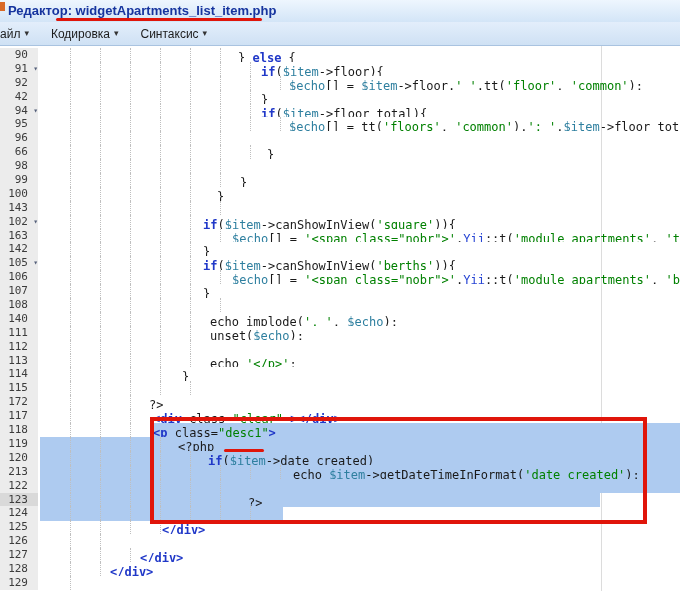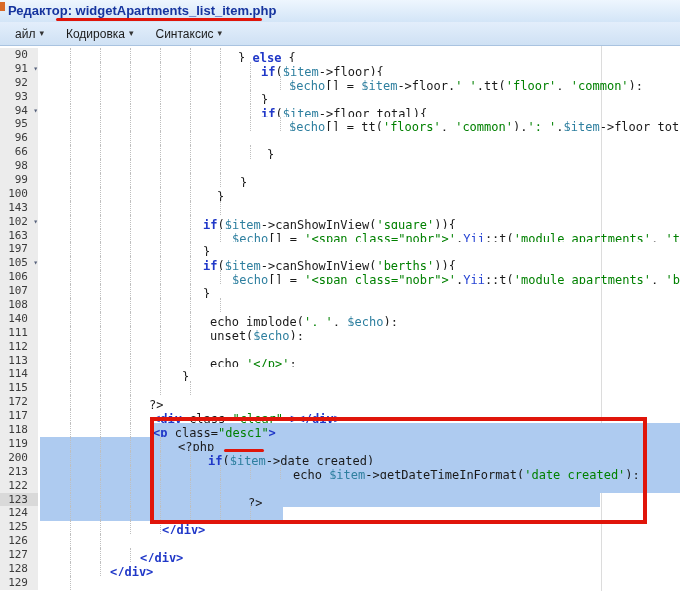--- a/index.html
+++ b/index.html
@@ -19,21 +19,21 @@
   .title-underline{ position:absolute; height:3px; background:#e0150a; border-radius:2px; }
 
   
   .menubar{
     position:absolute; left:0; top:22px; width:680px; height:24px;
     background:linear-gradient(#e3eefb,#cfe1f4);
     border-bottom:1px solid #a9c3e0;
     display:flex; align-items:center;
   }
   .menu-item{ display:flex; align-items:center; font-size:12px; color:#1c1c1c; cursor:default; padding:2px 4px; }
-  .menu-item:first-child{ padding-left:15px; margin-left:0; }
+  .menu-item:first-child{ padding-left:0; margin-left:0; }
   .menu-item + .menu-item{ margin-left:14px; }
   .chev{ font-size:9px; color:#333; margin-left:4px; line-height:1; }
 
   
   .editor{
     position:absolute; left:0; top:46px; width:680px; height:545px;
     background:#fff; overflow:hidden;
   }
   .margin-line{ position:absolute; left:601px; top:0; bottom:0; width:1px; background:#dcdcdc; z-index:0; }
   .sel{ position:absolute; background:#aecbf0; z-index:1; }
@@ -104,21 +104,21 @@
       </div>
       <div class="row">
         <div class="gut">91<span class="fold">▾</span></div>
         <div class="code"><span class="guide" style="left: 32px;"></span><span class="guide" style="left: 62px;"></span><span class="guide" style="left: 92px;"></span><span class="guide" style="left: 122px;"></span><span class="guide" style="left: 152px;"></span><span class="guide" style="left: 182px;"></span><span class="guide" style="left: 212px;"></span><span class="txt" style="margin-left: 223px;"><span class="k">if</span><span class="d">(</span><span class="v">$item</span><span class="d">-&gt;floor){</span></span></div>
       </div>
       <div class="row">
         <div class="gut">92</div>
         <div class="code"><span class="guide" style="left: 32px;"></span><span class="guide" style="left: 62px;"></span><span class="guide" style="left: 92px;"></span><span class="guide" style="left: 122px;"></span><span class="guide" style="left: 152px;"></span><span class="guide" style="left: 182px;"></span><span class="guide" style="left: 212px;"></span><span class="guide" style="left: 242px;"></span><span class="txt" style="margin-left: 251px;"><span class="v">$echo</span><span class="d">[] = </span><span class="v">$item</span><span class="d">-&gt;floor.</span><span class="s">' '</span><span class="d">.tt(</span><span class="s">'floor'</span><span class="d">, </span><span class="s">'common'</span><span class="d">);</span></span></div>
       </div>
       <div class="row">
-        <div class="gut">93</div>
+        <div class="gut">42</div>
         <div class="code"><span class="guide" style="left: 32px;"></span><span class="guide" style="left: 62px;"></span><span class="guide" style="left: 92px;"></span><span class="guide" style="left: 122px;"></span><span class="guide" style="left: 152px;"></span><span class="guide" style="left: 182px;"></span><span class="guide" style="left: 212px;"></span><span class="txt" style="margin-left: 223px;"><span class="d">}</span></span></div>
       </div>
       <div class="row">
         <div class="gut">94<span class="fold">▾</span></div>
         <div class="code"><span class="guide" style="left: 32px;"></span><span class="guide" style="left: 62px;"></span><span class="guide" style="left: 92px;"></span><span class="guide" style="left: 122px;"></span><span class="guide" style="left: 152px;"></span><span class="guide" style="left: 182px;"></span><span class="guide" style="left: 212px;"></span><span class="txt" style="margin-left: 223px;"><span class="k">if</span><span class="d">(</span><span class="v">$item</span><span class="d">-&gt;floor_total){</span></span></div>
       </div>
       <div class="row">
         <div class="gut">95</div>
         <div class="code"><span class="guide" style="left: 32px;"></span><span class="guide" style="left: 62px;"></span><span class="guide" style="left: 92px;"></span><span class="guide" style="left: 122px;"></span><span class="guide" style="left: 152px;"></span><span class="guide" style="left: 182px;"></span><span class="guide" style="left: 212px;"></span><span class="guide" style="left: 242px;"></span><span class="txt" style="margin-left: 251px;"><span class="v">$echo</span><span class="d">[] = tt(</span><span class="s">'floors'</span><span class="d">, </span><span class="s">'common'</span><span class="d">).</span><span class="s">': '</span><span class="d">.</span><span class="v">$item</span><span class="d">-&gt;floor_tota</span></span></div>
       </div>
@@ -169,21 +169,21 @@
       </div>
       <div class="row">
         <div class="gut">102<span class="fold">▾</span></div>
         <div class="code"><span class="guide" style="left: 32px;"></span><span class="guide" style="left: 62px;"></span><span class="guide" style="left: 92px;"></span><span class="guide" style="left: 122px;"></span><span class="guide" style="left: 152px;"></span><span class="txt" style="margin-left: 165px;"><span class="k">if</span><span class="d">(</span><span class="v">$item</span><span class="d">-&gt;canShowInView(</span><span class="s">'square'</span><span class="d">)){</span></span></div>
       </div>
       <div class="row">
         <div class="gut">163</div>
         <div class="code"><span class="guide" style="left: 32px;"></span><span class="guide" style="left: 62px;"></span><span class="guide" style="left: 92px;"></span><span class="guide" style="left: 122px;"></span><span class="guide" style="left: 152px;"></span><span class="guide" style="left: 182px;"></span><span class="txt" style="margin-left: 194px;"><span class="v">$echo</span><span class="d">[] = </span><span class="s">'&lt;span class="nobr"&gt;'</span><span class="d">.</span><span class="y">Yii</span><span class="d">::t(</span><span class="s">'module_apartments'</span><span class="d">, </span><span class="s">'to</span></span></div>
       </div>
       <div class="row">
-        <div class="gut">197</div>
+        <div class="gut">142</div>
         <div class="code"><span class="guide" style="left: 32px;"></span><span class="guide" style="left: 62px;"></span><span class="guide" style="left: 92px;"></span><span class="guide" style="left: 122px;"></span><span class="guide" style="left: 152px;"></span><span class="txt" style="margin-left: 165px;"><span class="d">}</span></span></div>
       </div>
       <div class="row">
         <div class="gut">105<span class="fold">▾</span></div>
         <div class="code"><span class="guide" style="left: 32px;"></span><span class="guide" style="left: 62px;"></span><span class="guide" style="left: 92px;"></span><span class="guide" style="left: 122px;"></span><span class="guide" style="left: 152px;"></span><span class="txt" style="margin-left: 165px;"><span class="k">if</span><span class="d">(</span><span class="v">$item</span><span class="d">-&gt;canShowInView(</span><span class="s">'berths'</span><span class="d">)){</span></span></div>
       </div>
       <div class="row">
         <div class="gut">106</div>
         <div class="code"><span class="guide" style="left: 32px;"></span><span class="guide" style="left: 62px;"></span><span class="guide" style="left: 92px;"></span><span class="guide" style="left: 122px;"></span><span class="guide" style="left: 152px;"></span><span class="guide" style="left: 182px;"></span><span class="txt" style="margin-left: 194px;"><span class="v">$echo</span><span class="d">[] = </span><span class="s">'&lt;span class="nobr"&gt;'</span><span class="d">.</span><span class="y">Yii</span><span class="d">::t(</span><span class="s">'module_apartments'</span><span class="d">, </span><span class="s">'be</span></span></div>
       </div>
@@ -248,21 +248,21 @@
       </div>
       <div class="row">
         <div class="gut">118</div>
         <div class="code"><span class="guide" style="left: 32px;"></span><span class="guide" style="left: 62px;"></span><span class="guide" style="left: 92px;"></span><span class="txt" style="margin-left: 115px;"><span class="t">&lt;p</span><span class="d"> class=</span><span class="s">"desc1"</span><span class="t">&gt;</span></span></div>
       </div>
       <div class="row">
         <div class="gut">119</div>
         <div class="code"><span class="guide" style="left: 32px;"></span><span class="guide" style="left: 62px;"></span><span class="guide" style="left: 92px;"></span><span class="guide" style="left: 122px;"></span><span class="txt" style="margin-left: 140px;"><span class="d">&lt;?php</span></span></div>
       </div>
       <div class="row">
-        <div class="gut">200</div>
+        <div class="gut">120</div>
         <div class="code"><span class="guide" style="left: 32px;"></span><span class="guide" style="left: 62px;"></span><span class="guide" style="left: 92px;"></span><span class="guide" style="left: 122px;"></span><span class="guide" style="left: 152px;"></span><span class="txt" style="margin-left: 170px;"><span class="k">if</span><span class="d">(</span><span class="v">$item</span><span class="d">-&gt;date_created)</span></span></div>
       </div>
       <div class="row">
         <div class="gut">213</div>
         <div class="code"><span class="guide" style="left: 32px;"></span><span class="guide" style="left: 62px;"></span><span class="guide" style="left: 92px;"></span><span class="guide" style="left: 122px;"></span><span class="guide" style="left: 152px;"></span><span class="guide" style="left: 182px;"></span><span class="guide" style="left: 212px;"></span><span class="guide" style="left: 242px;"></span><span class="txt" style="margin-left: 255px;"><span class="d">echo </span><span class="v">$item</span><span class="d">-&gt;getDateTimeInFormat(</span><span class="s">'date_created'</span><span class="d">);</span></span></div>
       </div>
       <div class="row">
         <div class="gut">122</div>
         <div class="code">
           <span class="guide" style="left: 32px;"></span>

